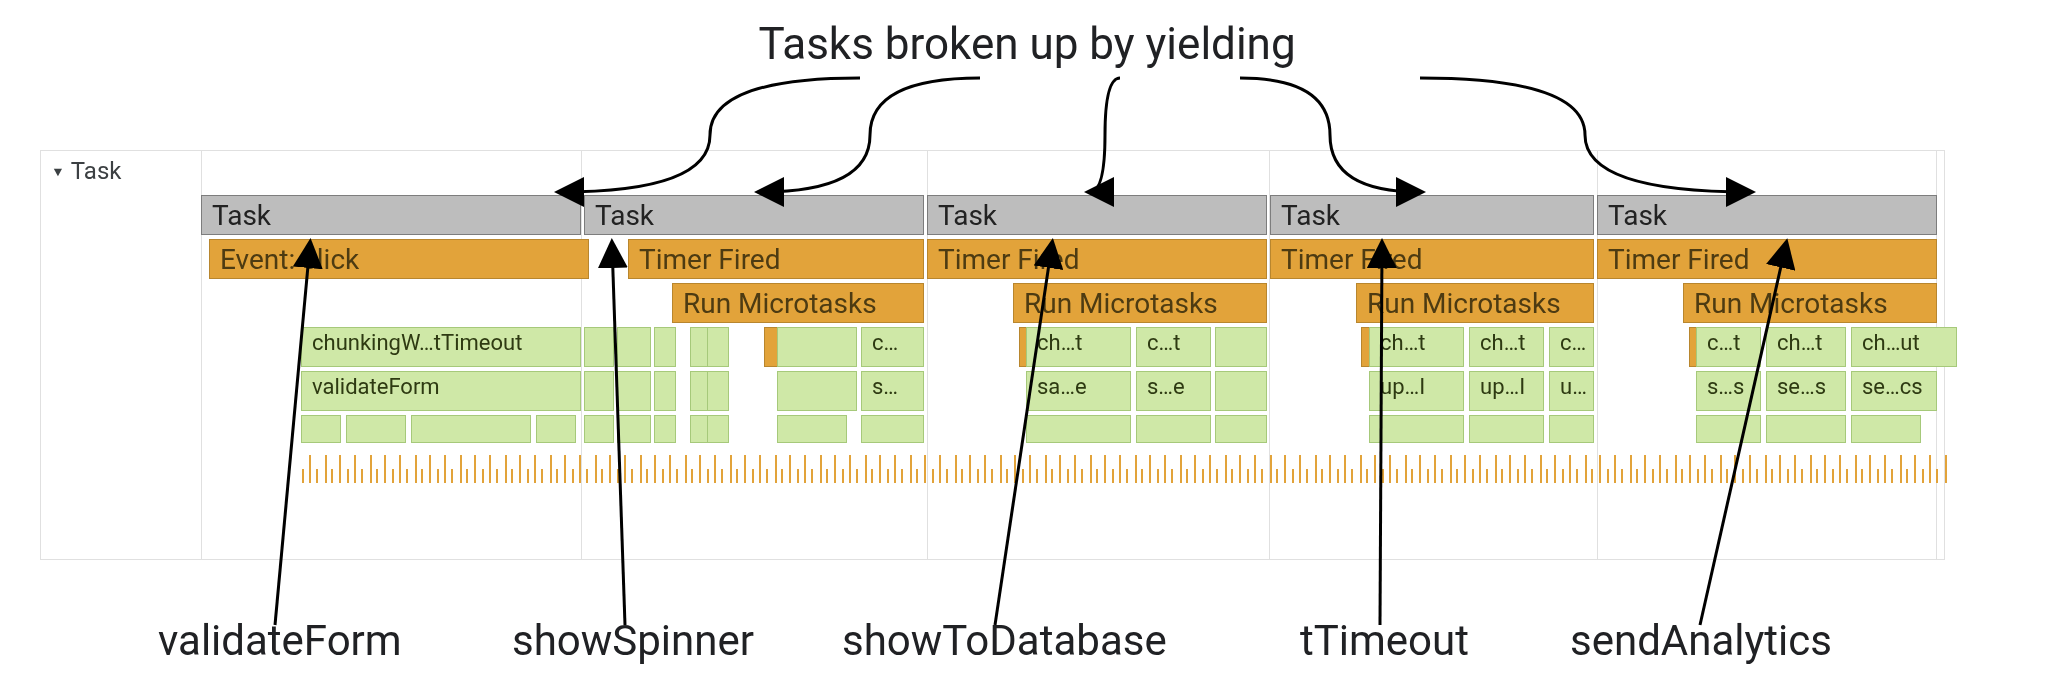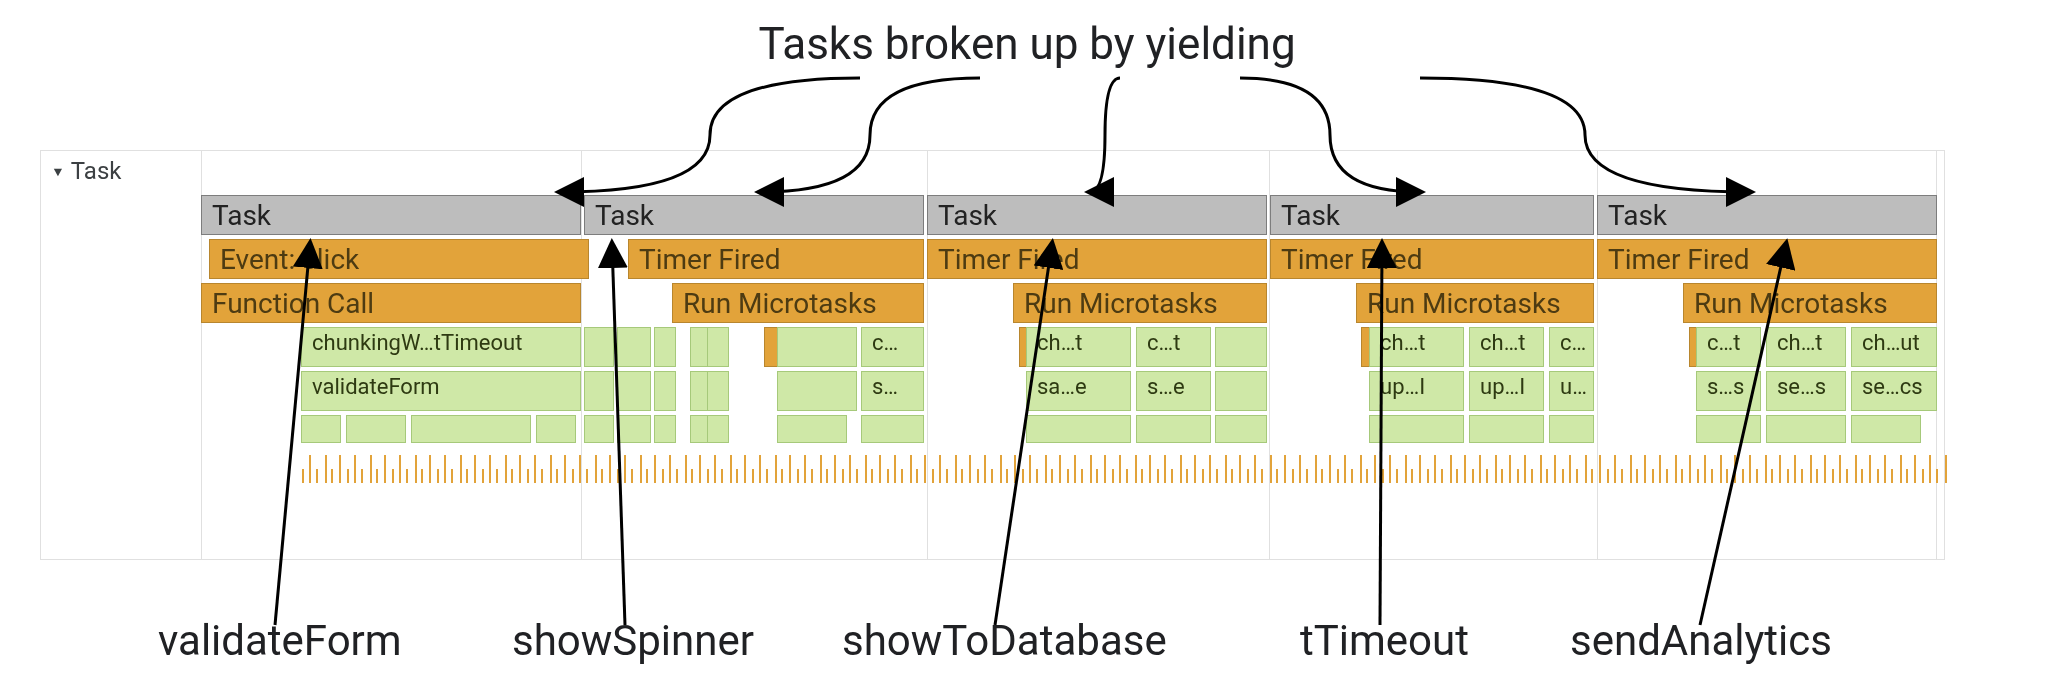--- a/index.html
+++ b/index.html
@@ -95,21 +95,20 @@
       <div class="blk task" style="left: 1396px; width: 340px;">Task</div>
     </div>
   <div class="row h-events" id="row-events">
       <div class="blk oliveb" style="left: 8px; width: 380px;">Event: click</div>
       <div class="blk oliveb" style="left: 427px; width: 296px;">Timer Fired</div>
       <div class="blk oliveb" style="left: 726px; width: 340px;">Timer Fired</div>
       <div class="blk oliveb" style="left: 1069px; width: 324px;">Timer Fired</div>
       <div class="blk oliveb" style="left: 1396px; width: 340px;">Timer Fired</div>
     </div>
   <div class="row h-calls" id="row-calls">
-      <div class="blk oliveb" style="left: 0px; width: 380px;">Function Call</div>
       <div class="blk oliveb" style="left: 471px; width: 252px;">Run Microtasks</div>
       <div class="blk oliveb" style="left: 812px; width: 254px;">Run Microtasks</div>
       <div class="blk oliveb" style="left: 1155px; width: 238px;">Run Microtasks</div>
       <div class="blk oliveb" style="left: 1482px; width: 254px;">Run Microtasks</div>
     </div>
   <div class="row h-chunk small" id="row-chunk">
       <div class="blk mintb" style="left: 0px; width: 280px;">chunkingW…tTimeout</div>
       <div class="blk mintb" style="left: 283px; width: 30px;"></div>
       <div class="blk mintb" style="left: 316px; width: 34px;"></div>
       <div class="blk mintb" style="left: 353px; width: 20px;"></div>
@@ -122,21 +121,21 @@
       <div class="blk mintb" style="left: 725px; width: 105px;">ch…t</div>
       <div class="blk mintb" style="left: 835px; width: 75px;">c…t</div>
       <div class="blk mintb" style="left: 914px; width: 52px;"></div>
       <div class="blk oliveb" style="left: 1060px; width: 4px;"></div>
       <div class="blk mintb" style="left: 1068px; width: 95px;">ch…t</div>
       <div class="blk mintb" style="left: 1168px; width: 75px;">ch…t</div>
       <div class="blk mintb" style="left: 1248px; width: 45px;">c…t</div>
       <div class="blk oliveb" style="left: 1388px; width: 4px;"></div>
       <div class="blk mintb" style="left: 1395px; width: 65px;">c…t</div>
       <div class="blk mintb" style="left: 1465px; width: 80px;">ch…t</div>
-      <div class="blk mintb" style="left: 1550px; width: 86px;">ch…ut</div>
+      <div class="blk mintb" style="left: 1550px; width: 106px;">ch…ut</div>
     </div>
   <div class="row h-work small" id="row-work">
       <div class="blk mintb" style="left: 0px; width: 280px;">validateForm</div>
       <div class="blk mintb" style="left: 283px; width: 30px;"></div>
       <div class="blk mintb" style="left: 316px; width: 34px;"></div>
       <div class="blk mintb" style="left: 353px; width: 20px;"></div>
       <div class="blk mintb" style="left: 389px; width: 14px;"></div>
       <div class="blk mintb" style="left: 406px; width: 14px;"></div>
       <div class="blk mintb" style="left: 476px; width: 80px;"></div>
       <div class="blk mintb" style="left: 560px; width: 63px;">s…</div>

